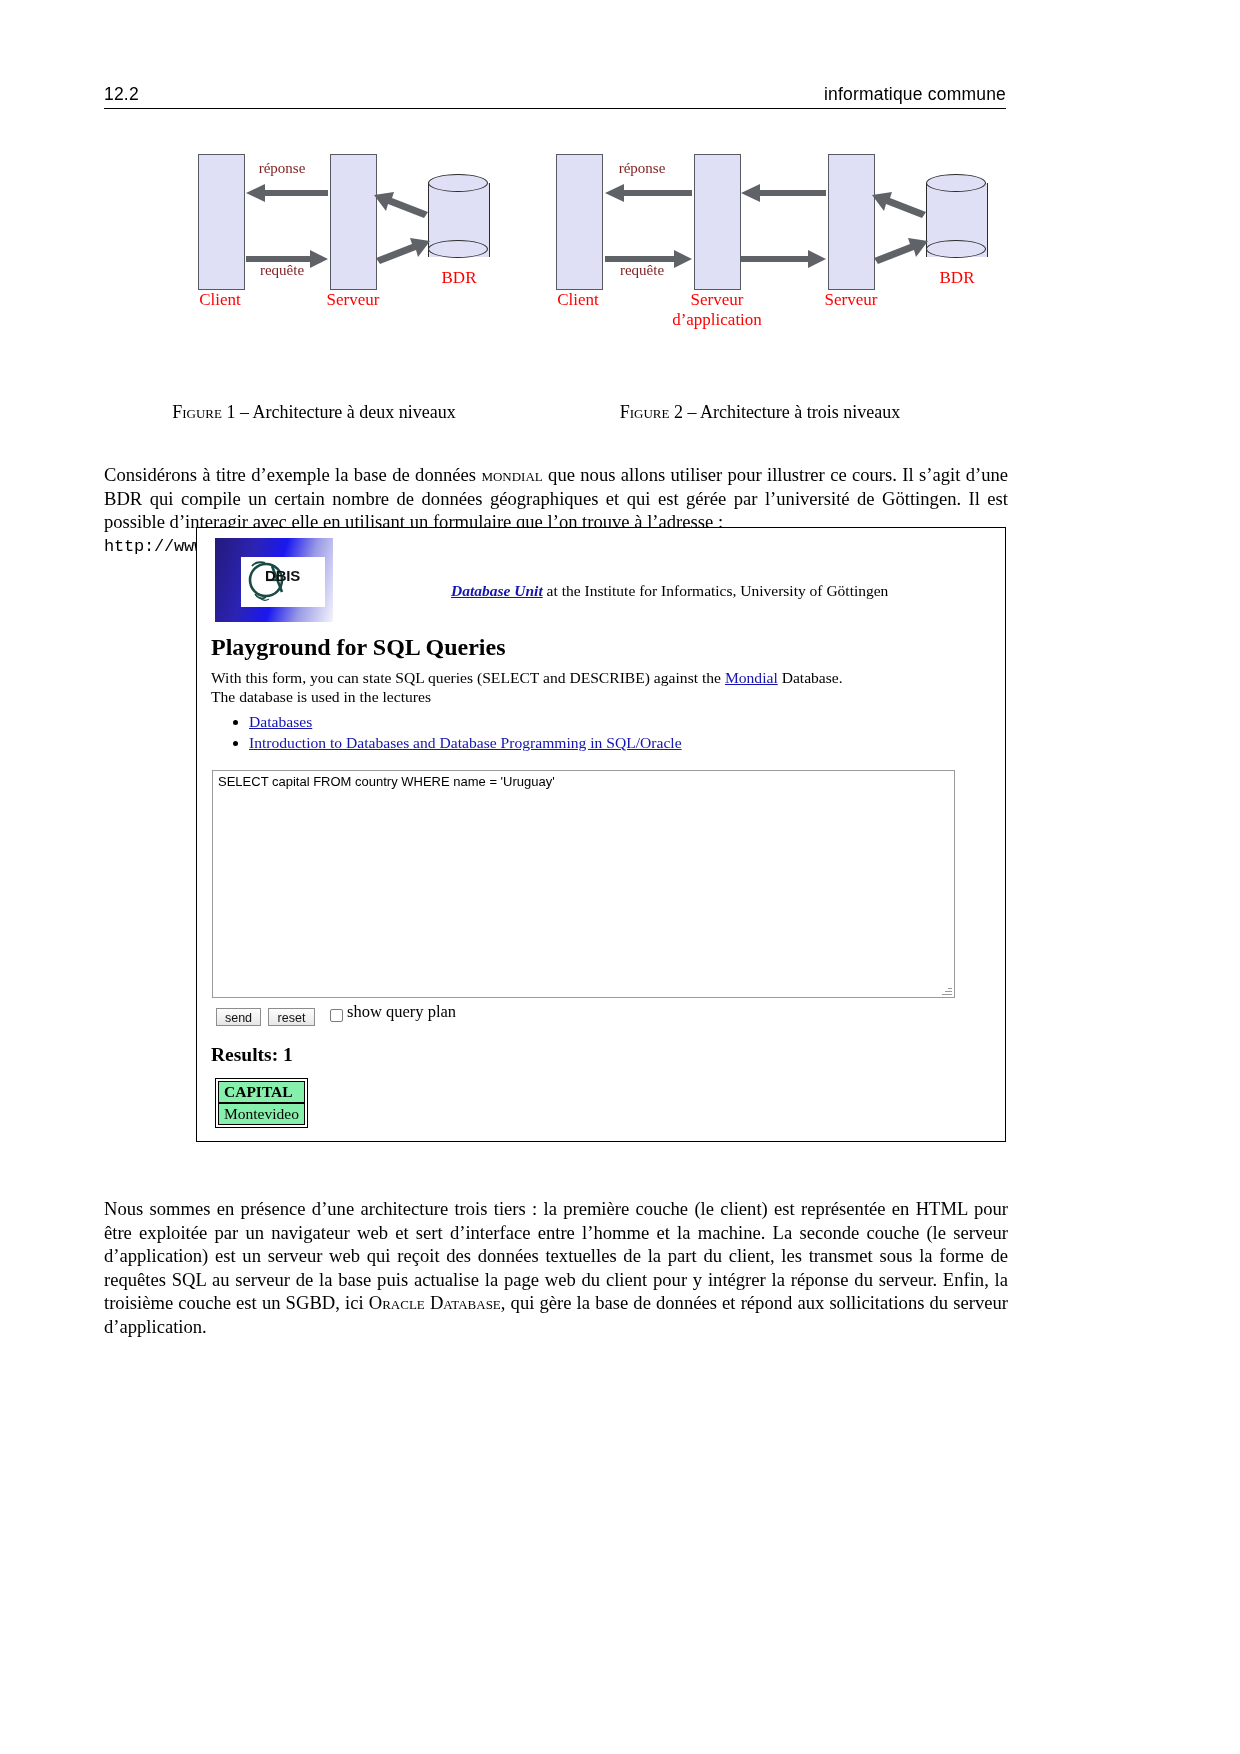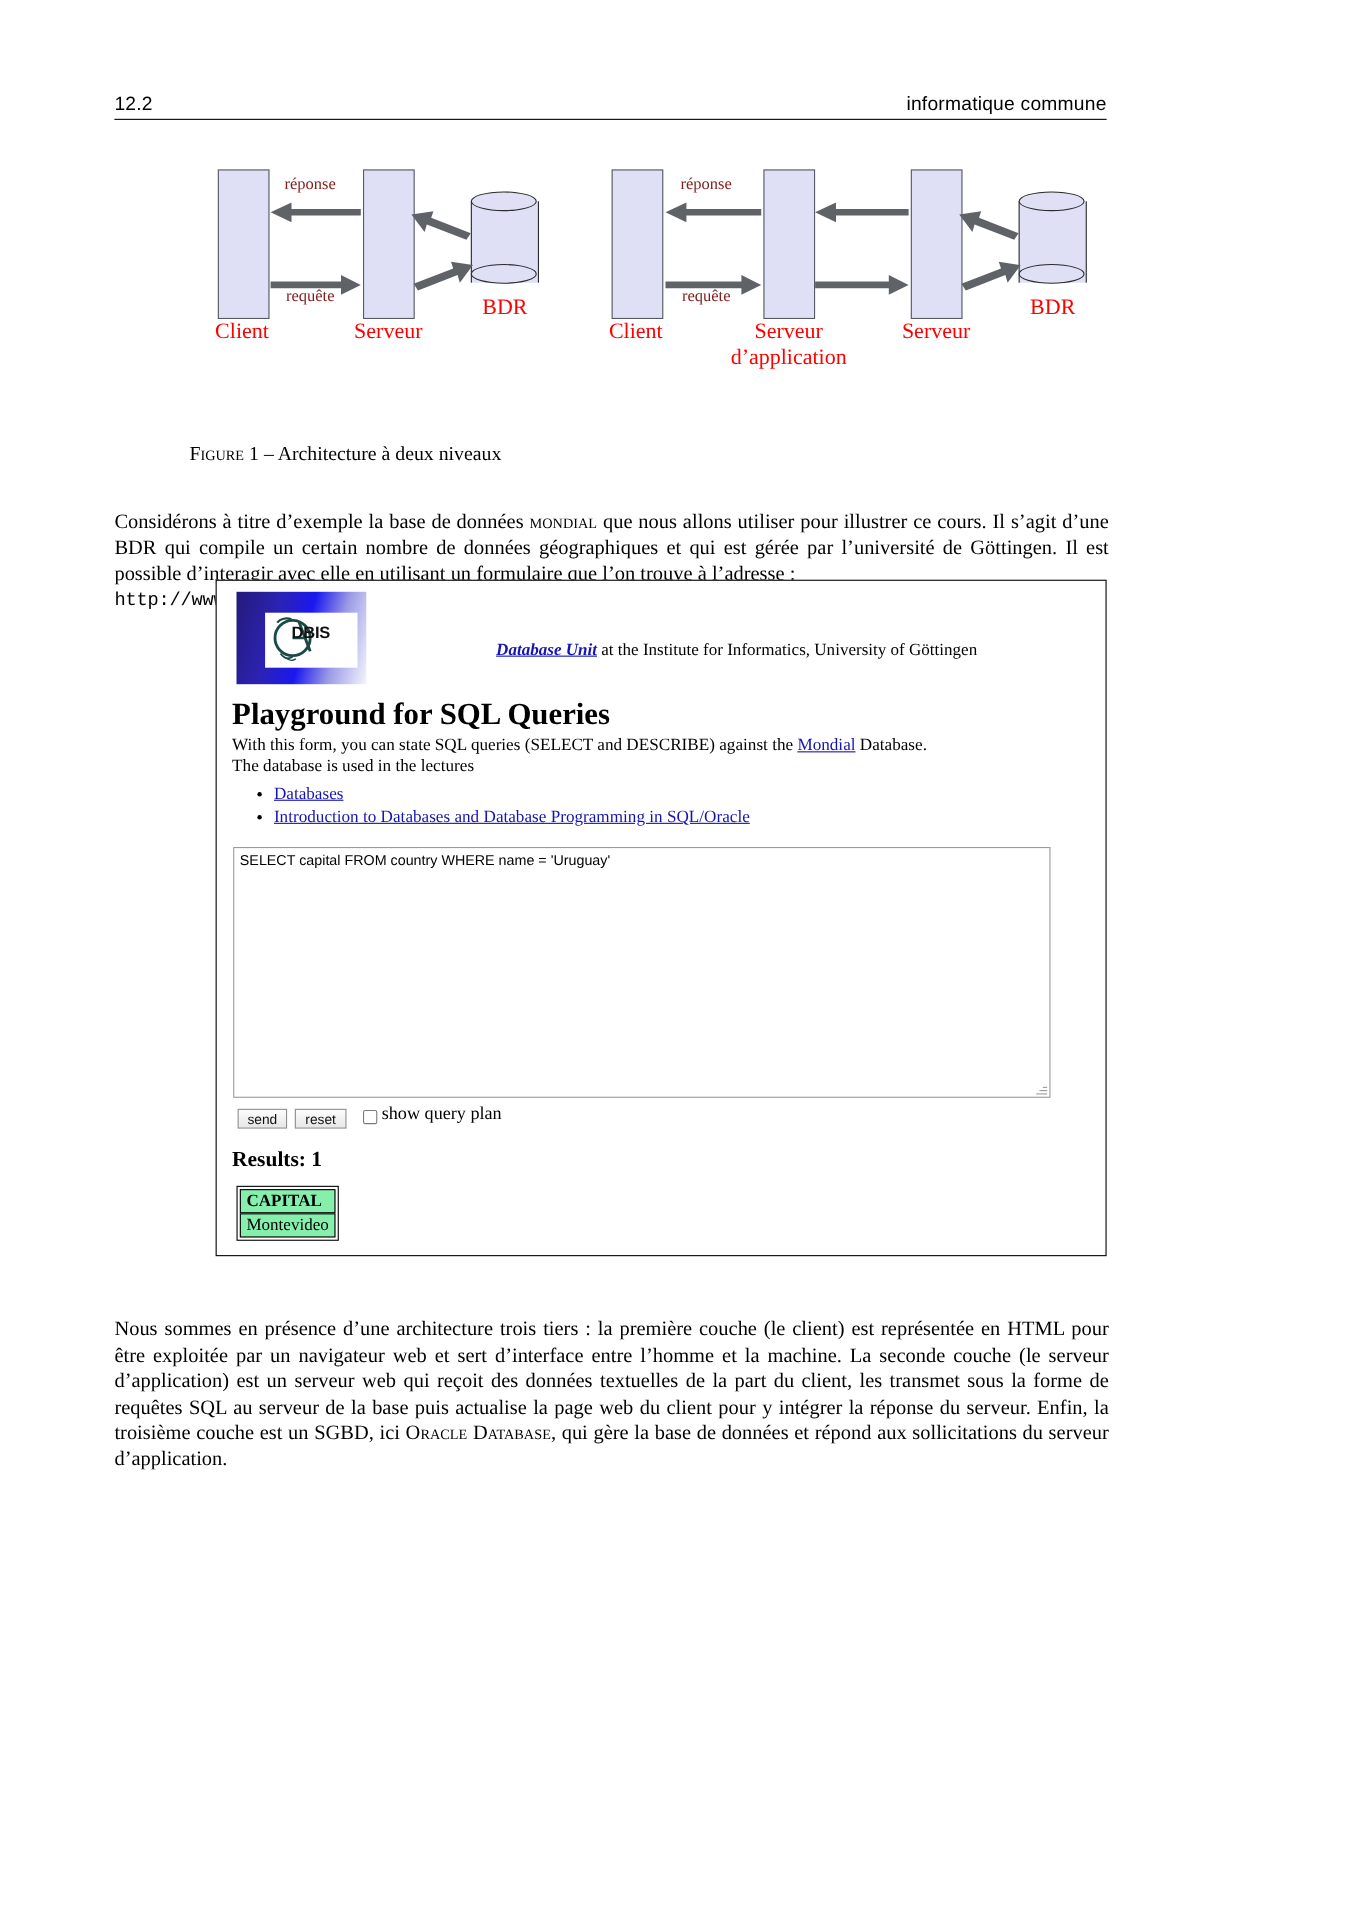--- a/index.html
+++ b/index.html
@@ -26,21 +26,21 @@
   .box{width:45px;height:134px;}
   .cyl{width:62px;height:92px;}
   .cyl .body{position:absolute;left:0;top:9px;width:60px;height:74px;
     background:#dfe0f5;border-left:1.3px solid #2b2b2b;border-right:1.3px solid #2b2b2b;}
   .cyl .top{position:absolute;left:0;top:0px;width:60px;height:18px;border-radius:50%;
     background:#dfe0f5;border:1.3px solid #2b2b2b;box-sizing:border-box;}
   .cyl .bot{position:absolute;left:0;top:66px;width:60px;height:18px;border-radius:50%;
     background:#dfe0f5;border:1.3px solid #2b2b2b;box-sizing:border-box;}
 
   .lbl-red{position:absolute;color:#ff0000;font-family:"Liberation Serif",serif;
-    font-size:20px;text-align:center;line-height:1.18;}
+    font-size:17px;text-align:center;line-height:1.18;}
   .lbl-small{position:absolute;font-family:"Liberation Serif",serif;font-size:15px;
     color:#7f1d1d;text-align:center;}
 
   svg.arrows{position:absolute;left:0;top:0;overflow:visible;}
 
   .caption{position:absolute;font-size:18px;text-align:center;color:#000;}
   .sc{font-variant:small-caps;}
 
   
   .para{position:absolute;left:104px;width:904px;font-size:18.6px;line-height:23.6px;
@@ -57,21 +57,21 @@
     background:linear-gradient(105deg,#241a7a 0%,#2b23b4 30%,#1a18ef 52%,#9a9ae6 74%,#f4f4fd 100%);}
   .logo-white{position:absolute;left:26px;top:19px;width:84px;height:50px;background:#fff;}
   .logo-text{position:absolute;left:50px;top:29px;font-family:"Liberation Sans",sans-serif;
     font-weight:bold;font-size:15px;color:#111;letter-spacing:-.2px;}
   .logo-mono{position:absolute;left:27px;top:20px;}
 
   .inst{position:absolute;left:254px;top:54px;font-size:15.5px;white-space:nowrap;}
   .lnk{color:#1414b0;text-decoration:underline;}
   .lnk-i{color:#1414b0;text-decoration:underline;font-style:italic;font-weight:bold;}
 
-  .h-play{position:absolute;left:14px;top:106px;font-size:28px;font-weight:bold;}
+  .h-play{position:absolute;left:14px;top:106px;font-size:24px;font-weight:bold;}
   .p-form{position:absolute;left:14px;top:140px;font-size:15.6px;line-height:19px;}
   ul.links{position:absolute;left:14px;top:183px;margin:0;padding-left:38px;
     font-size:15.6px;line-height:21px;}
   ul.links li{margin:0;}
 
   .ta{position:absolute;left:15px;top:242px;width:743px;height:228px;
     border:1px solid #9a9a9a;background:#fff;box-sizing:border-box;}
   .ta-text{position:absolute;left:5px;top:3px;font-family:"Liberation Sans",sans-serif;
     font-size:13px;color:#000;white-space:nowrap;}
   .ta-grip{position:absolute;right:2px;bottom:2px;width:10px;height:10px;}
@@ -167,20 +167,25 @@
       </div>
       <div class="lbl-red" style="left:268px;top:150px;width:110px;">Serveur</div>
       <div class="lbl-red" style="left:382px;top:128px;width:94px;">BDR</div>
     </div>
   </div>
 
   <div class="caption" style="left:104px;top:402px;width:420px;">
     <span class="sc">Figure</span>
     <span>1</span>
     <span>– Architecture à deux niveaux</span>
+  </div>
+  <div class="caption" style="left:540px;top:402px;width:440px;">
+    <span class="sc">Figure</span>
+    <span>2</span>
+    <span>– Architecture à trois niveaux</span>
   </div>
 
   <div class="para" style="top:463px;">
     <span>Considérons à titre d’exemple la base de données </span><span class="sc">mondial</span><span> que nous allons utiliser pour illustrer ce cours. Il s’agit d’une BDR qui compile un certain nombre de données géographiques et qui est gérée par l’université de Göttingen. Il est possible d’interagir avec elle en utilisant un formulaire que l’on trouve à l’adresse :</span>
     <div class="mono" style="text-align:left;margin-top:1px;">http://www.semwebtech.org/sqlfrontend/</div>
   </div>
 
   <div class="shot">
     <div class="shot-inner">
 

